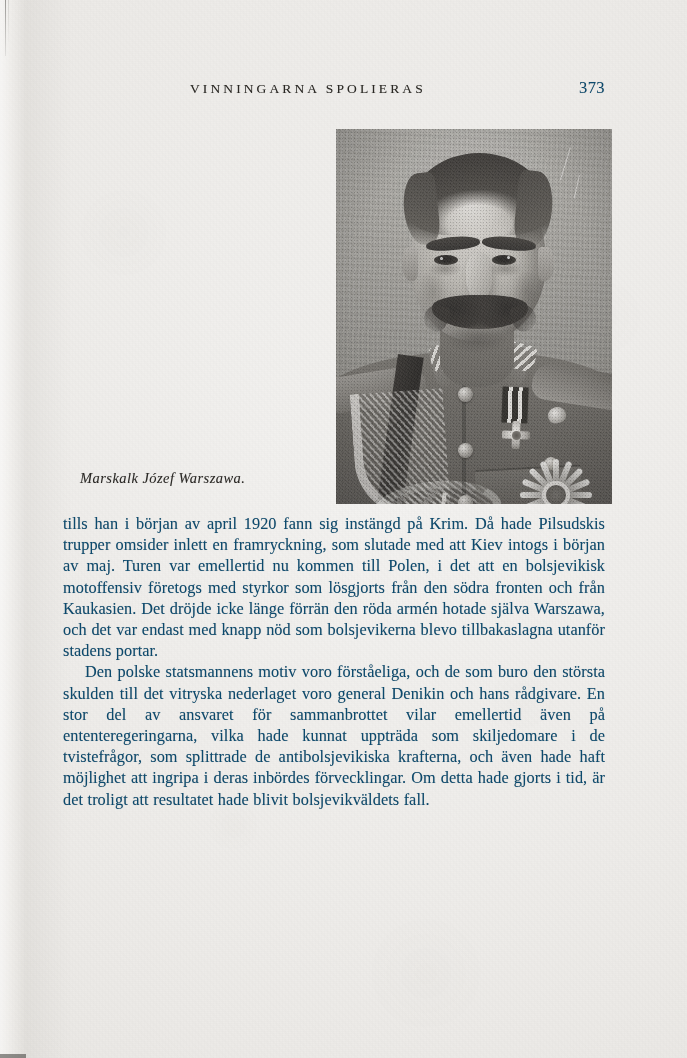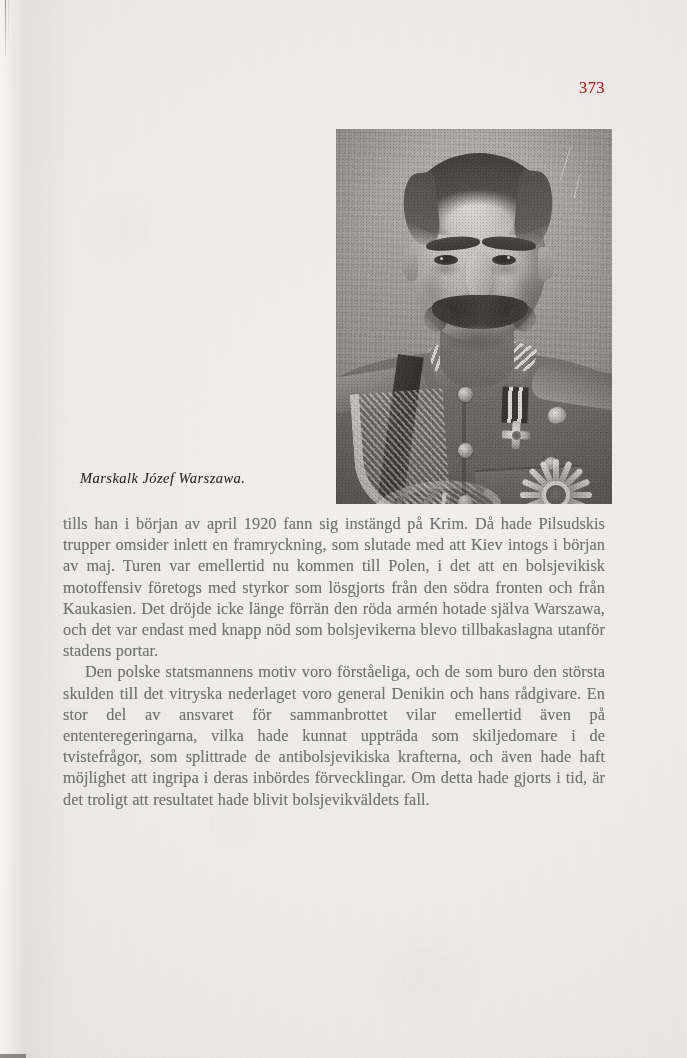--- a/index.html
+++ b/index.html
@@ -105,21 +105,21 @@
     font-size: 13.5px;
     letter-spacing: 3.1px;
     color: #2a2824;
     white-space: nowrap;
     margin-left: 127px;
   }
   .rh-folio {
     margin-left: auto;
     font-size: 16.5px;
     letter-spacing: .4px;
-    color: #b91c1c;
+    color: #0c4a6e;
   }
 
   
   .plate {
     position: absolute;
     left: 296px;
     top: 113px;
     width: 276px;
     height: 375px;
     overflow: hidden;
@@ -520,21 +520,21 @@
     left: 63px;
     top: 513px;
     width: 542px;
   }
   .para {
     margin: 0;
     text-align: justify;
     text-align-last: left;
     font-size: 16.3px;
     line-height: 21.2px;
-    color: #737373;
+    color: #0c4a6e;
     letter-spacing: .05px;
     word-spacing: .4px;
     hyphens: none;
   }
   .para.indent { text-indent: 22px; }
 
   
   .body-col, .caption, .running-head {
     text-shadow: 0 0 .7px rgba(40,38,35,.28);
   }
@@ -546,20 +546,21 @@
 
   <div class="paper-base"></div>
   <div class="paper-mottle"></div>
   <div class="paper-grain"></div>
   <div class="gutter-shadow"></div>
   <div class="edge-line"></div>
   <div class="edge-line-2"></div>
   <div class="corner-mark"></div>
 
   <div class="running-head">
+    <span class="rh-title">VINNINGARNA SPOLIERAS</span>
     <span class="rh-folio">373</span>
   </div>
 
   <figure class="plate" aria-label="Marskalk Józef Pilsudski in uniform">
     <div class="plate-inner">
 
       <div class="backdrop"></div>
       <div class="backdrop-streaks"></div>
       <div class="scratch s1"></div>
       <div class="scratch s2"></div>

